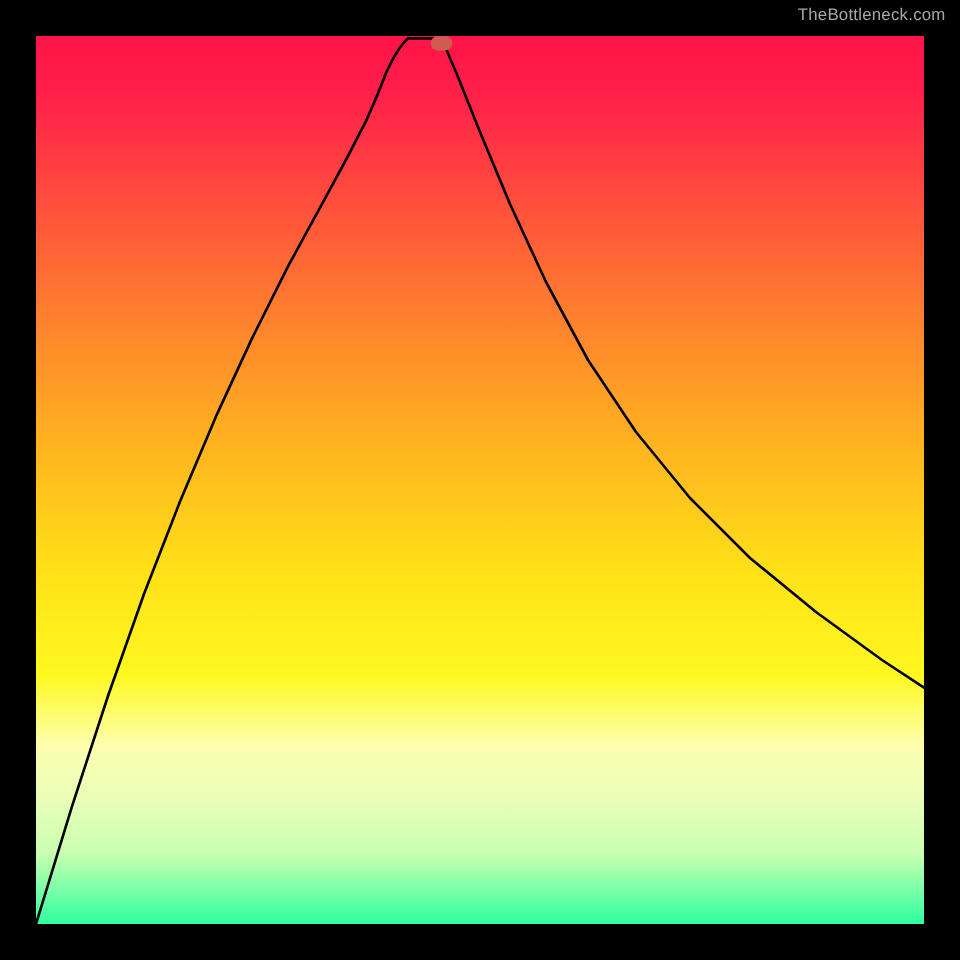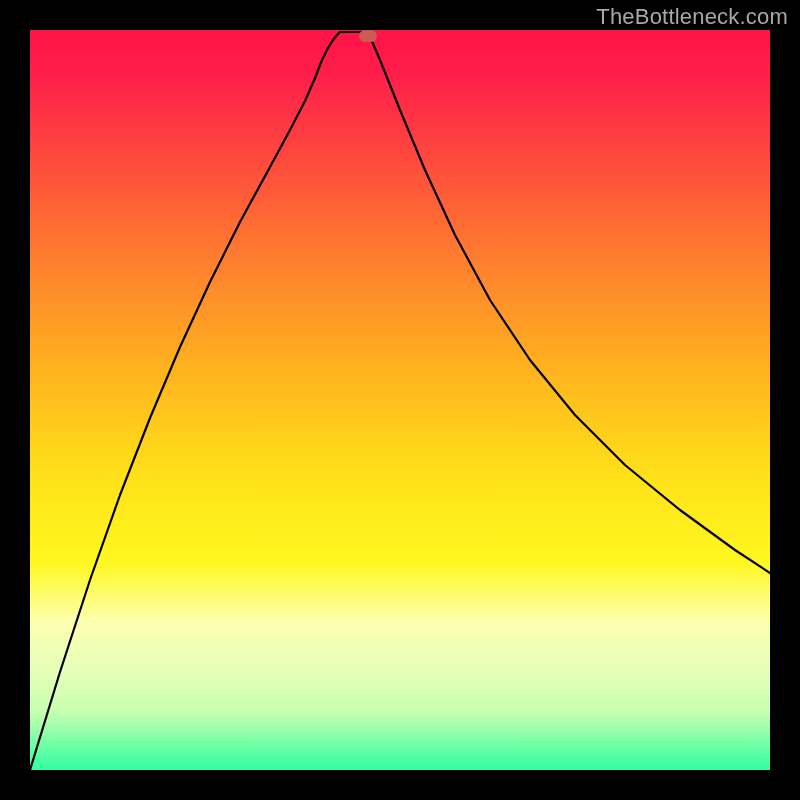--- a/index.html
+++ b/index.html
@@ -56,21 +56,21 @@
     height: 12px;
     border-radius: 6px;
     background: #cf5a50;
     transform: translate(-50%, -50%);
   }
   .watermark {
     position: absolute;
     top: 4px;
     right: 12px;
     color: #a8a8a8;
-    font-size: 22px;
+    font-size: 14px;
     letter-spacing: 0.2px;
     font-weight: 500;
   }
 </style>
 </head>
 <body>
 
 <div class="frame">
   <div class="watermark">TheBottleneck.com</div>
   <div class="plot">

